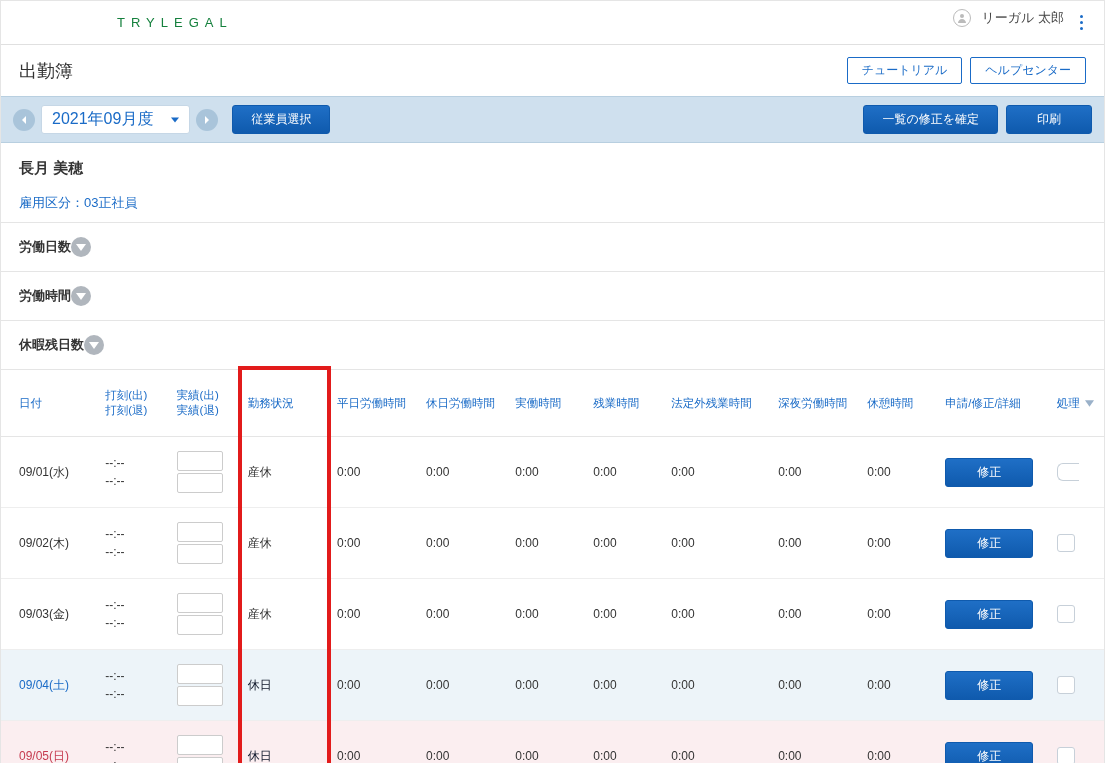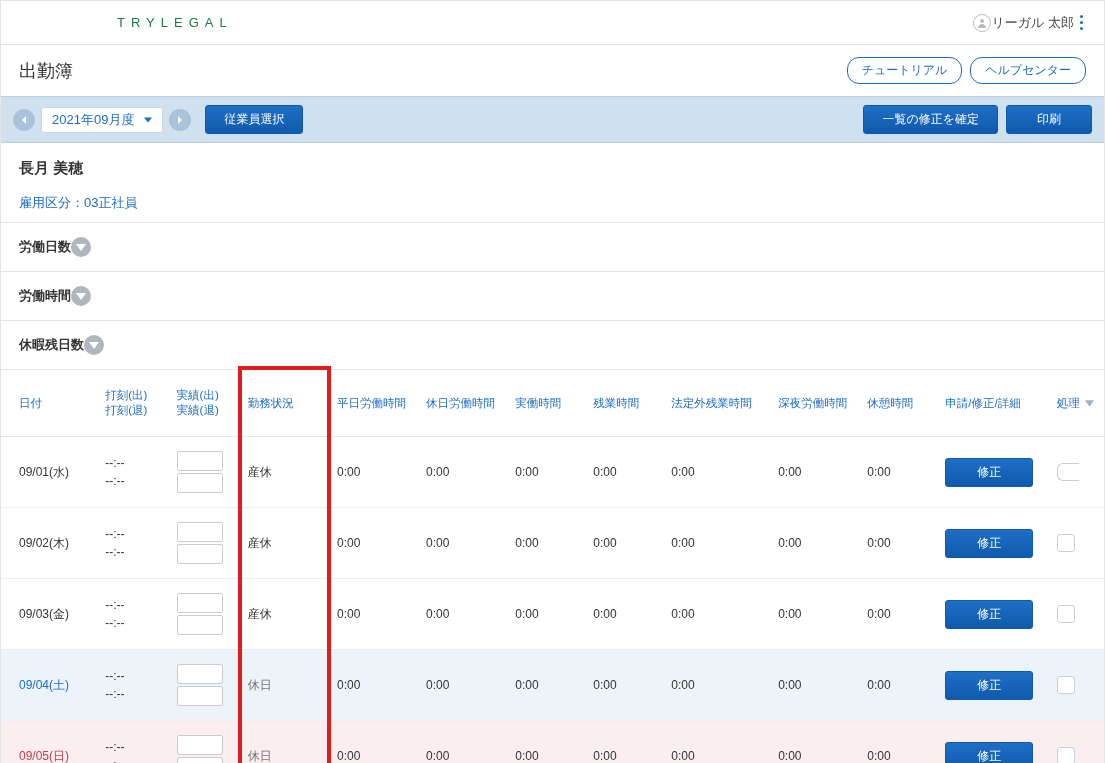--- a/index.html
+++ b/index.html
@@ -2,39 +2,39 @@
 <html><head>
 <meta charset="utf-8">
 <style>
 * { margin: 0; padding: 0; box-sizing: border-box; }
 body { font-family: 'Hiragino Kaku Gothic ProN', 'メイリオ', Meiryo, sans-serif; font-size: 13px; color: #333; background: #fff; }
 .app { width: 1105px; border: 1px solid #e5e5e5; }
 
 
 .header { display: flex; align-items: center; justify-content: space-between; height: 44px; border-bottom: 1px solid #e0e0e0; padding: 0 16px; background: #fff; }
 .brand { letter-spacing: 6px; color: #15803d; font-size: 13px; padding-left: 100px; }
-.header-right { display: flex; align-items: center; }
+.header-right { display: flex; align-items: flex-start; gap: 10px; }
 .avatar-circle { width: 18px; height: 18px; border-radius: 50%; border: 1px solid #bbb; display:inline-flex; align-items:center; justify-content:center; }
 .avatar-circle svg { width:12px; height:12px; }
 .user-name { color: #444; }
 .kebab { width: 14px; display: flex; flex-direction: column; align-items: center; gap: 3px; cursor: pointer; padding: 6px 2px; }
 .kebab span { width: 3px; height: 3px; background: #1a6bc7; border-radius: 50%; }
 
 
 .title-row { display: flex; align-items: center; justify-content: space-between; padding: 12px 18px 12px 18px; }
 .page-title { font-size: 18px; font-weight: 500; color: #333; }
 .title-buttons { display: flex; gap: 8px; }
-.btn-outline { border: 1px solid #1a6bc7; background: #fff; color: #1a6bc7; padding: 4px 14px; border-radius: 12px; font-size: 12px; cursor: pointer; }
+.btn-outline { border: 1px solid #1a6bc7; background: #fff; color: #1a6bc7; padding: 4px 14px; border-radius: 2px; font-size: 12px; cursor: pointer; }
 
 
 .toolbar { display: flex; align-items: center; justify-content: space-between; background: #cfe0ee; padding: 8px 12px; border-top: 1px solid #b8cfe0; border-bottom: 1px solid #b8cfe0; }
 .tb-left { display: flex; align-items: center; gap: 6px; }
 .arrow-btn { width: 22px; height: 22px; border-radius: 50%; background: #a9c4da; border: none; cursor: pointer; display: flex; align-items: center; justify-content: center; }
 .arrow-btn svg { width: 10px; height: 10px; fill: #fff; }
-.month-select { display: flex; align-items: center; gap: 10px; background: #fff; border: 1px solid #c6d7e6; padding: 3px 10px; border-radius: 3px; cursor: pointer; color: #1a6bc7; font-size: 13px; }
+.month-select { display: flex; align-items: center; gap: 18px; background: #fff; border: 1px solid #c6d7e6; padding: 3px 10px; border-radius: 3px; cursor: pointer; color: #1a6bc7; font-size: 16px; }
 .month-select svg { width: 8px; height: 6px; fill: #1a6bc7; }
 .btn-primary { background: linear-gradient(#1f6fc6, #0f5aad); color: #fff; border: 1px solid #0f5aad; padding: 5px 18px; border-radius: 3px; font-size: 12px; cursor: pointer; }
 .tb-right { display: flex; gap: 8px; }
 
 
 .emp-section { padding: 16px 18px 10px; }
 .emp-name { font-size: 15px; font-weight: bold; margin-bottom: 16px; }
 .emp-class { color: #1a6bc7; font-size: 13px; }
 
 
@@ -49,21 +49,21 @@
 .ttable { width: 100%; border-collapse: collapse; table-layout: fixed; }
 .ttable th { text-align: left; font-weight: normal; color: #1a6bc7; font-size: 11.5px; padding: 18px 4px 18px 4px; vertical-align: middle; border-bottom: 1px solid #e5e5e5; }
 .ttable th.h-proc { position:relative; }
 .sort-ico { display:inline-block; margin-left:2px; }
 .sort-ico svg{ width:9px; height:7px; fill:#9ab1c9; }
 .ttable td { padding: 14px 4px; border-bottom: 1px solid #eee; font-size: 12px; color: #333; vertical-align: middle; }
 .ttable tr.sat { background: #edf4f9; }
 .ttable tr.sat td.date { color: #1a6bc7; }
 .ttable tr.sun { background: #fbeef0; }
 .ttable tr.sun td.date { color: #c63b4f; }
-.ttable tr.sat td.status, .ttable tr.sun td.status { color: #737373; font-family: Liberation Mono, monospace; }
+.ttable tr.sat td.status, .ttable tr.sun td.status { color: #0f172a; font-family: Liberation Mono, monospace; }
 
 .col-date { width: 90px; padding-left: 18px !important; }
 .col-stamp { width: 64px; }
 .col-actual { width: 64px; }
 .col-status { width: 80px; }
 .col-time { width: 80px; }
 .col-time-s { width: 70px; }
 .col-time-l { width: 96px; }
 .col-edit { width: 100px; margin-left: 32px; }
 .col-proc { width: 46px; }

